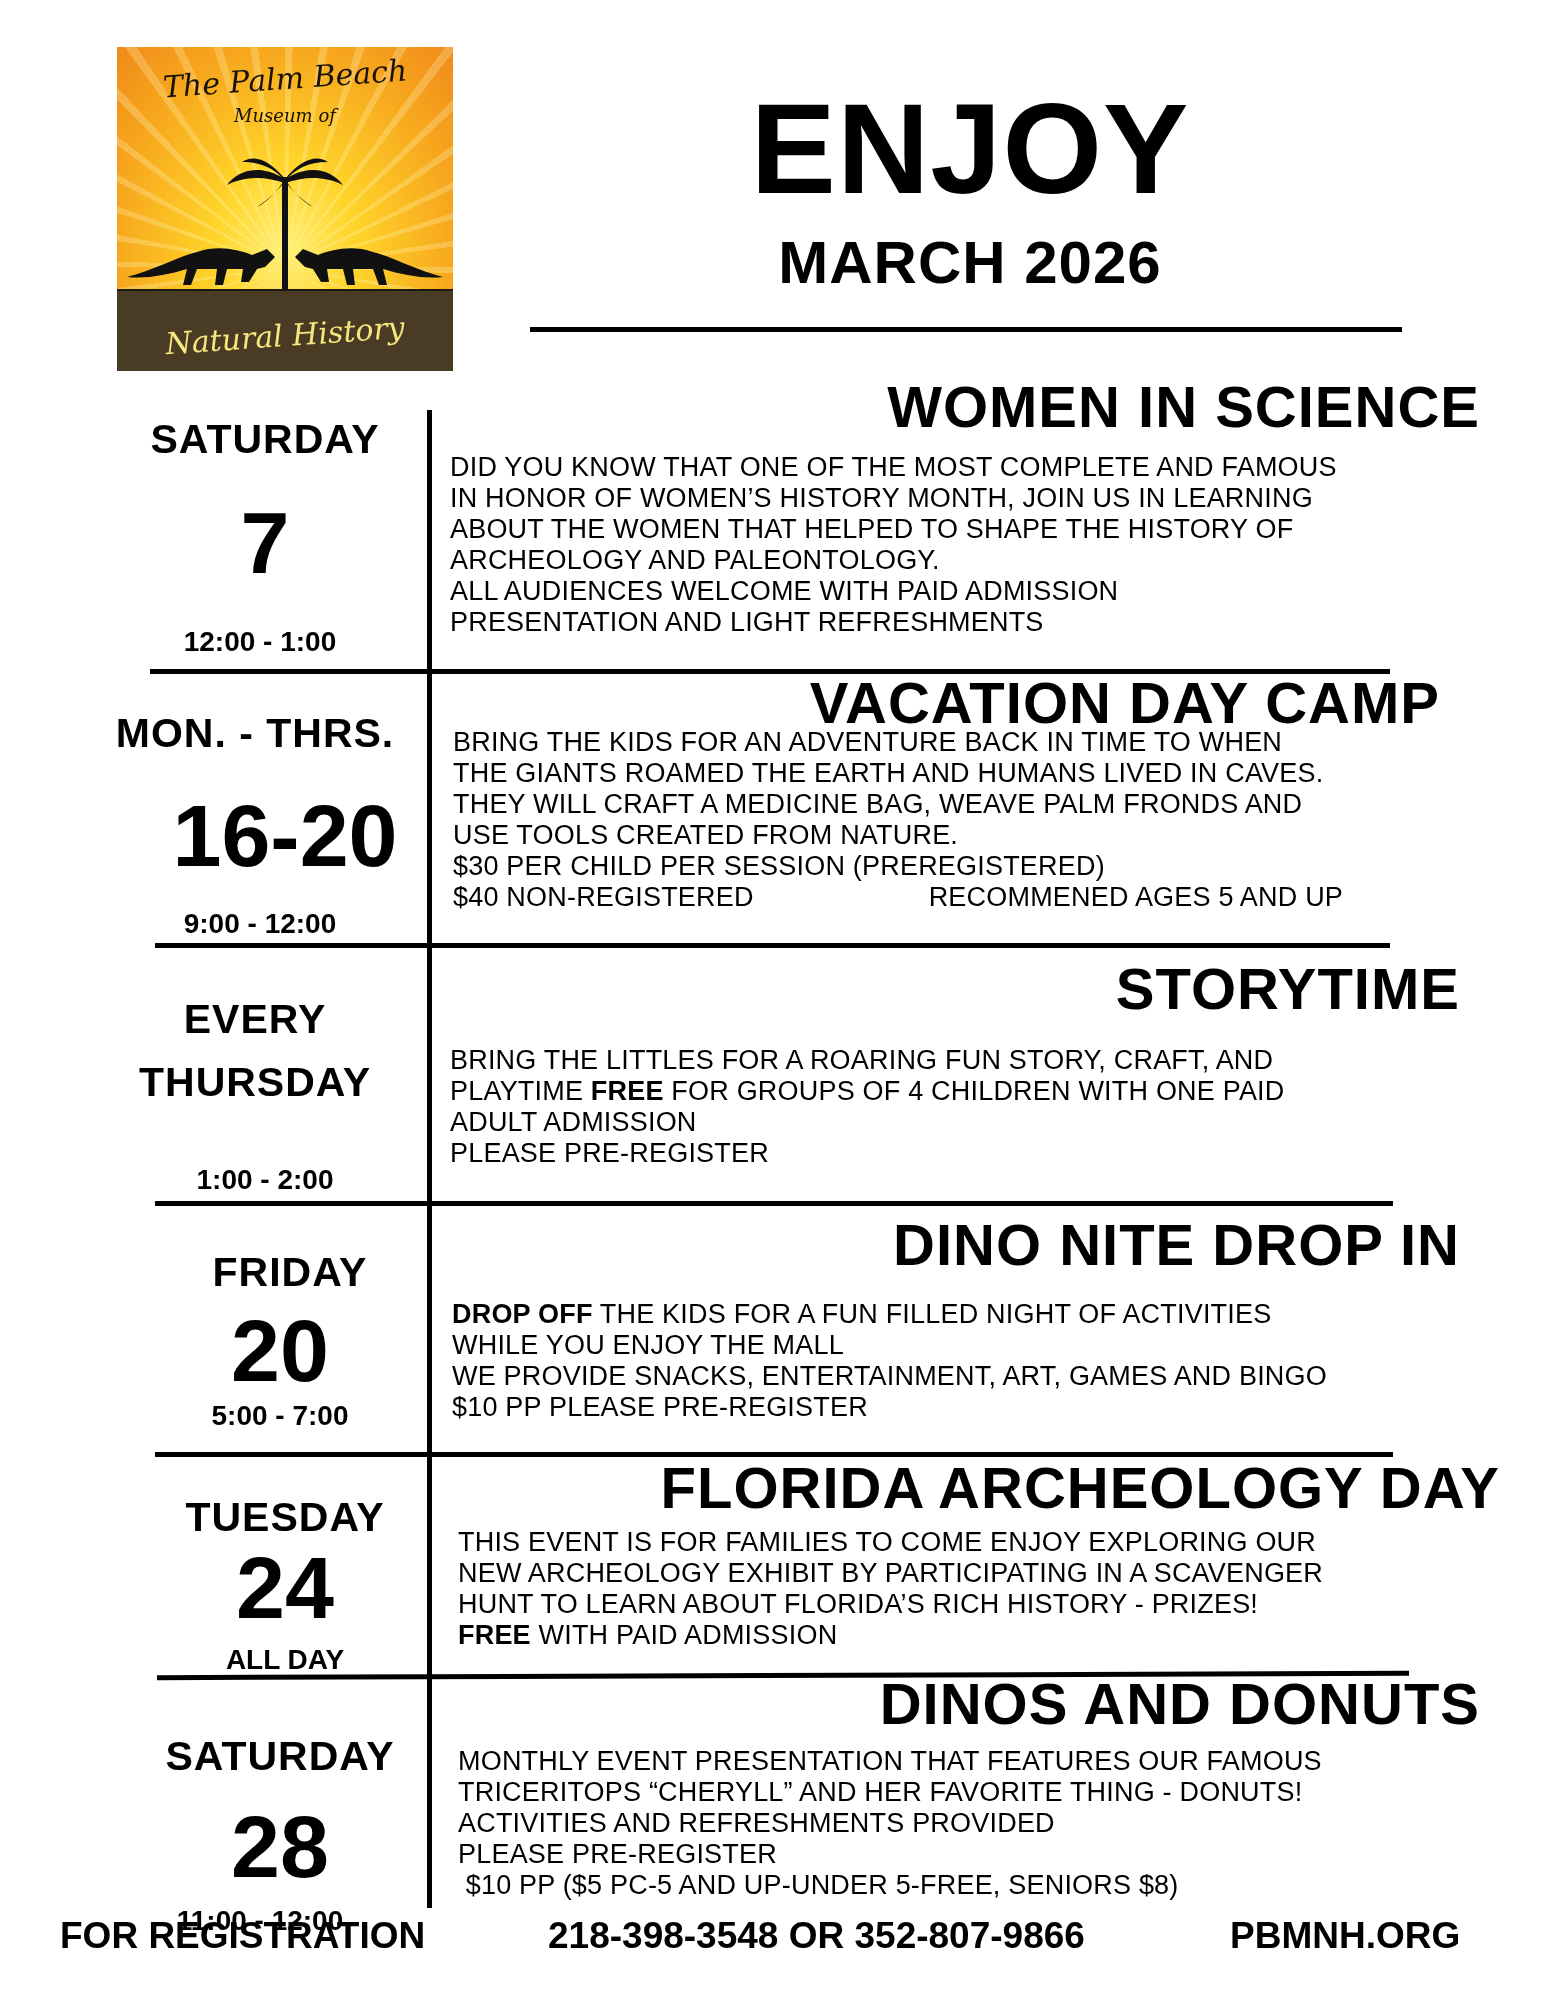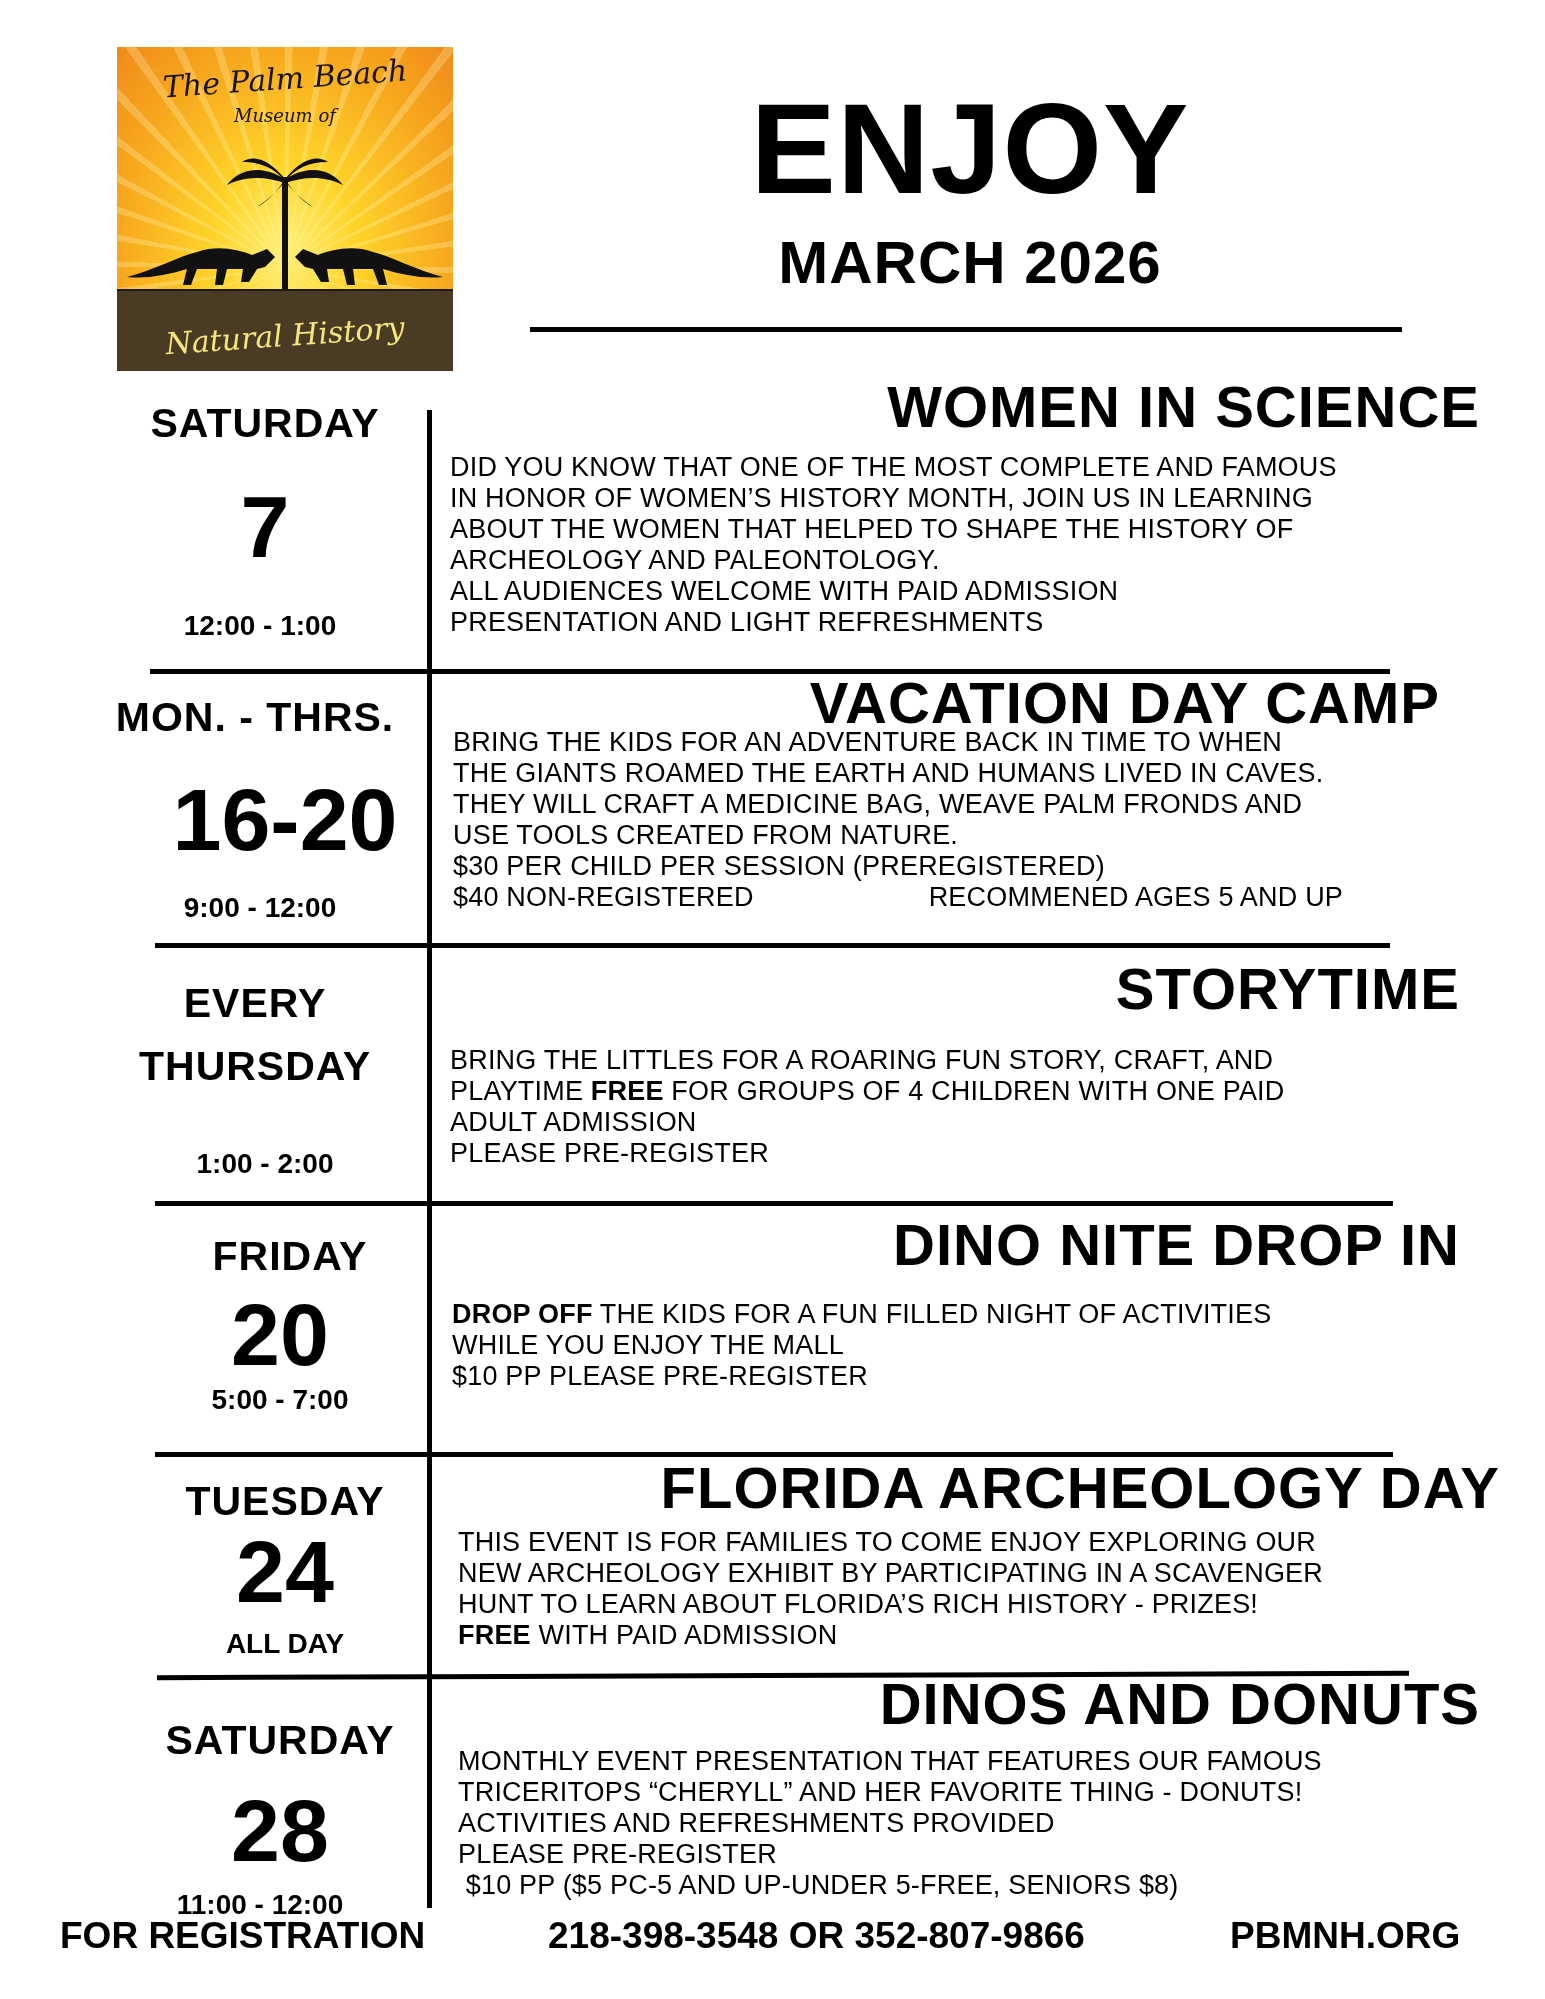--- a/index.html
+++ b/index.html
@@ -10,21 +10,21 @@
   .logo .ground { position:absolute; left:0; right:0; bottom:0; height:80px; background:#4a3b24; }
   .logo .t1 { position:absolute; left:0; right:0; top:14px; text-align:center; font-family:"DejaVu Serif", serif; font-style:italic; font-size:30px; color:#1a1209; transform:rotate(-4deg); }
   .logo .t2 { position:absolute; left:0; right:0; top:58px; text-align:center; font-family:"DejaVu Serif", serif; font-style:italic; font-size:18px; color:#1a1209; }
   .logo .t3 { position:absolute; left:0; right:0; bottom:18px; text-align:center; font-family:"DejaVu Serif", serif; font-style:italic; font-size:30px; color:#f6e67c; transform:rotate(-4deg); }
   .logo svg { position:absolute; left:0; top:110px; }
   .title { left:520px; width:900px; text-align:center; font-weight:900; letter-spacing:1px; }
   .t-events { top:85px; font-size:128px; line-height:128px; transform:scaleX(1.0); }
   .t-month { top:218px; font-size:60px; line-height:90px;text-align:center; }
   .hr { background:#000; height:5px; }
   .vr { background:#000; width:5px; }
-  .day { text-align:center; font-weight:700; }
+  .day { text-align:center; font-weight:700;margin-top:16px; }
   .dname { font-size:41px; letter-spacing:1px; }
   .dnum { font-size:88px; font-weight:900; line-height:90px; }
   .dtime { font-size:28px; }
   .ev-title { text-align:right; font-weight:900; font-size:58px; line-height:62px; letter-spacing:1px; white-space:nowrap; }
   .ev-body { font-size:27px; line-height:31px; letter-spacing:0.2px; font-weight:400; }
   .ev-body p { margin:0; white-space:pre; }
   .footer { top:1915px; font-weight:900; font-size:37px; white-space:nowrap; }
   b.bold { font-weight:900; }
 </style>
 </head>
@@ -100,20 +100,21 @@
 </div>
 <div class="abs hr" style="left:155px; top:1201px; width:1238px;"></div>
 
 <div class="abs day dname" style="left:130px; top:1233px; width:320px;">FRIDAY</div>
 <div class="abs day dnum" style="left:120px; top:1290px; width:320px;">20</div>
 <div class="abs day dtime" style="left:120px; top:1384px; width:320px;">5:00 - 7:00</div>
 <div class="abs ev-title" style="left:440px; top:1214px; width:1020px;">DINO NITE DROP IN</div>
 <div class="abs ev-body" style="left:452px; top:1299px;">
   <p><b class="bold">DROP OFF</b><span> THE KIDS FOR A FUN FILLED NIGHT OF ACTIVITIES</span></p>
   <p>WHILE YOU ENJOY THE MALL</p>
+  <p>WE PROVIDE SNACKS, ENTERTAINMENT, ART, GAMES AND BINGO</p>
   <p>$10 PP PLEASE PRE-REGISTER</p>
 </div>
 <div class="abs hr" style="left:155px; top:1452px; width:1238px;"></div>
 
 <div class="abs day dname" style="left:120px; top:1478px; width:330px;">TUESDAY</div>
 <div class="abs day dnum" style="left:120px; top:1527px; width:330px;">24</div>
 <div class="abs day dtime" style="left:120px; top:1628px; width:330px;">ALL DAY</div>
 <div class="abs ev-title" style="left:460px; top:1457px; width:1040px;">FLORIDA ARCHEOLOGY DAY</div>
 <div class="abs ev-body" style="left:458px; top:1527px;">
   <p>THIS EVENT IS FOR FAMILIES TO COME ENJOY EXPLORING OUR</p>

